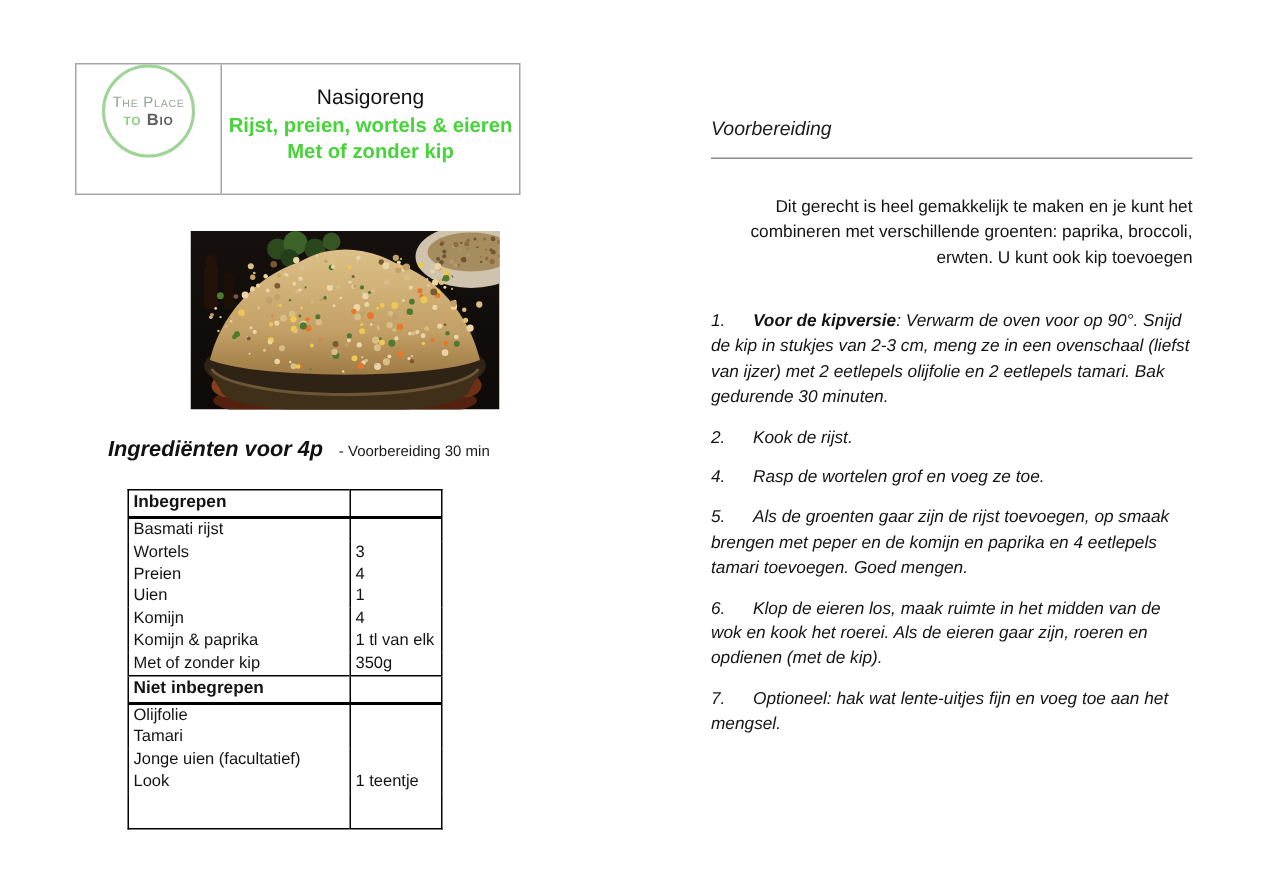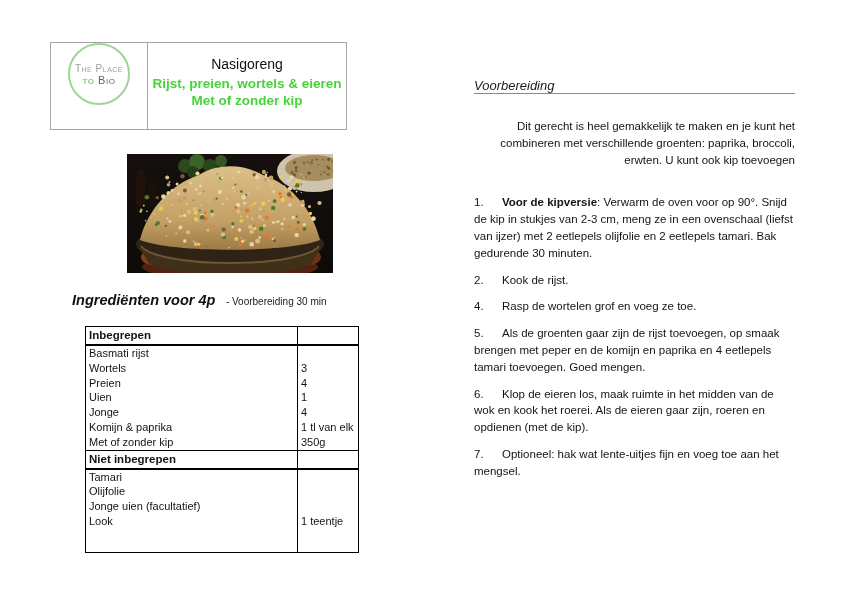--- a/index.html
+++ b/index.html
@@ -11,49 +11,49 @@
   .header-card { position:absolute; left:50px; top:42px; width:297px; height:88px;
                  border:1px solid #a6a6a6; display:flex; }
   .logo-cell { width:97px; border-right:1px solid #a6a6a6;
                display:flex; justify-content:center; }
   .logo-circle { width:62px; height:62px; border:2px solid var(--logo-green,#9fd497);
                  border-radius:50%; display:flex; flex-direction:column;
                  align-items:center; justify-content:center; }
   .logo-line1 { font-variant:small-caps; font-size:10px; letter-spacing:0.5px; color:#98a598; }
   .logo-line2 { font-variant:small-caps; font-size:11px; letter-spacing:0.5px; }
   .logo-to  { color:#8ecf7c;font-weight:bold; }
-  .logo-bio { color:#616161; font-weight:normal; }
+  .logo-bio { color:#616161; font-weight:bold; }
   .title-cell { flex:1; text-align:center; padding-top:13px; }
   .recipe-title { font-size:14px; color:#111; margin-bottom:3px; }
   .recipe-subtitle { font-size:13.5px; font-weight:bold; color:var(--accent,#47d33a); line-height:17px; }
 
   
   .photo { position:absolute; left:127px; top:154px; width:206px; height:119px; }
 
   
   .ing-heading { position:absolute; left:72px; top:291px; white-space:nowrap; }
   .ih-main { font-size:14.5px; font-weight:bold; font-style:italic; color:#111; }
   .ih-sub  { font-size:10px; color:#1a1a1a; margin-left:6px; }
 
-  table.ing-table { position:absolute; left:85px; top:326px; width:274px;
+  table.ing-table { position:absolute; left:85px; top:326px; width:210px;
                     border-collapse:collapse; border:1px solid #000; table-layout:fixed; }
   .ing-table td { font-size:11px; line-height:14.8px; padding:0 3px; vertical-align:top; }
   .ing-table td.qty { border-left:1px solid #000; width:61px; white-space:nowrap; }
   .ing-table tr.sec td { font-weight:bold; font-size:11.5px; line-height:17px;
                          border-top:1px solid #000; border-bottom:2px solid #000; }
   .ing-table tr.first-sec td { border-top:none; }
   .ing-table tr.spacer td { height:24px; }
 
   
   .prep { position:absolute; left:474px; top:78px; width:321px; }
   .prep-heading { font-size:13px; font-style:italic; color:#1c1c1c;
-                  padding-bottom:0; border-bottom:1px solid #8a8a8a; }
+                  padding-bottom:12px; border-bottom:1px solid #8a8a8a; }
   .intro { margin-top:24px; font-size:11.5px; line-height:16.8px;text-align:right; }
   .steps { margin-top:26px; }
-  .step  { font-size:11.5px; line-height:16.8px; margin:0 0 10px 0; }
+  .step  { font-size:11.5px; line-height:16.8px; margin:0 0 10px 0;font-style:italic; }
   .step .num { display:inline-block; width:28px; }
   .step .lead { font-weight:bold; }
 </style>
 </head>
 <body>
 
 <div class="page">
 
   <div class="header-card">
     <div class="logo-cell">
@@ -394,41 +394,41 @@
       </tr>
       <tr>
         <td>Preien</td>
         <td class="qty">4</td>
       </tr>
       <tr>
         <td>Uien</td>
         <td class="qty">1</td>
       </tr>
       <tr>
-        <td>Jonge</td>
+        <td>Komijn</td>
         <td class="qty">4</td>
       </tr>
       <tr>
         <td>Komijn &amp; paprika</td>
         <td class="qty">1 tl van elk</td>
       </tr>
       <tr>
         <td>Met of zonder kip</td>
         <td class="qty">350g</td>
       </tr>
       <tr class="sec">
         <td>Niet inbegrepen</td>
         <td class="qty"></td>
       </tr>
       <tr>
+        <td>Olijfolie</td>
+        <td class="qty"></td>
+      </tr>
+      <tr>
         <td>Tamari</td>
-        <td class="qty"></td>
-      </tr>
-      <tr>
-        <td>Olijfolie</td>
         <td class="qty"></td>
       </tr>
       <tr>
         <td>Jonge uien (facultatief)</td>
         <td class="qty"></td>
       </tr>
       <tr>
         <td>Look</td>
         <td class="qty">1 teentje</td>
       </tr>

